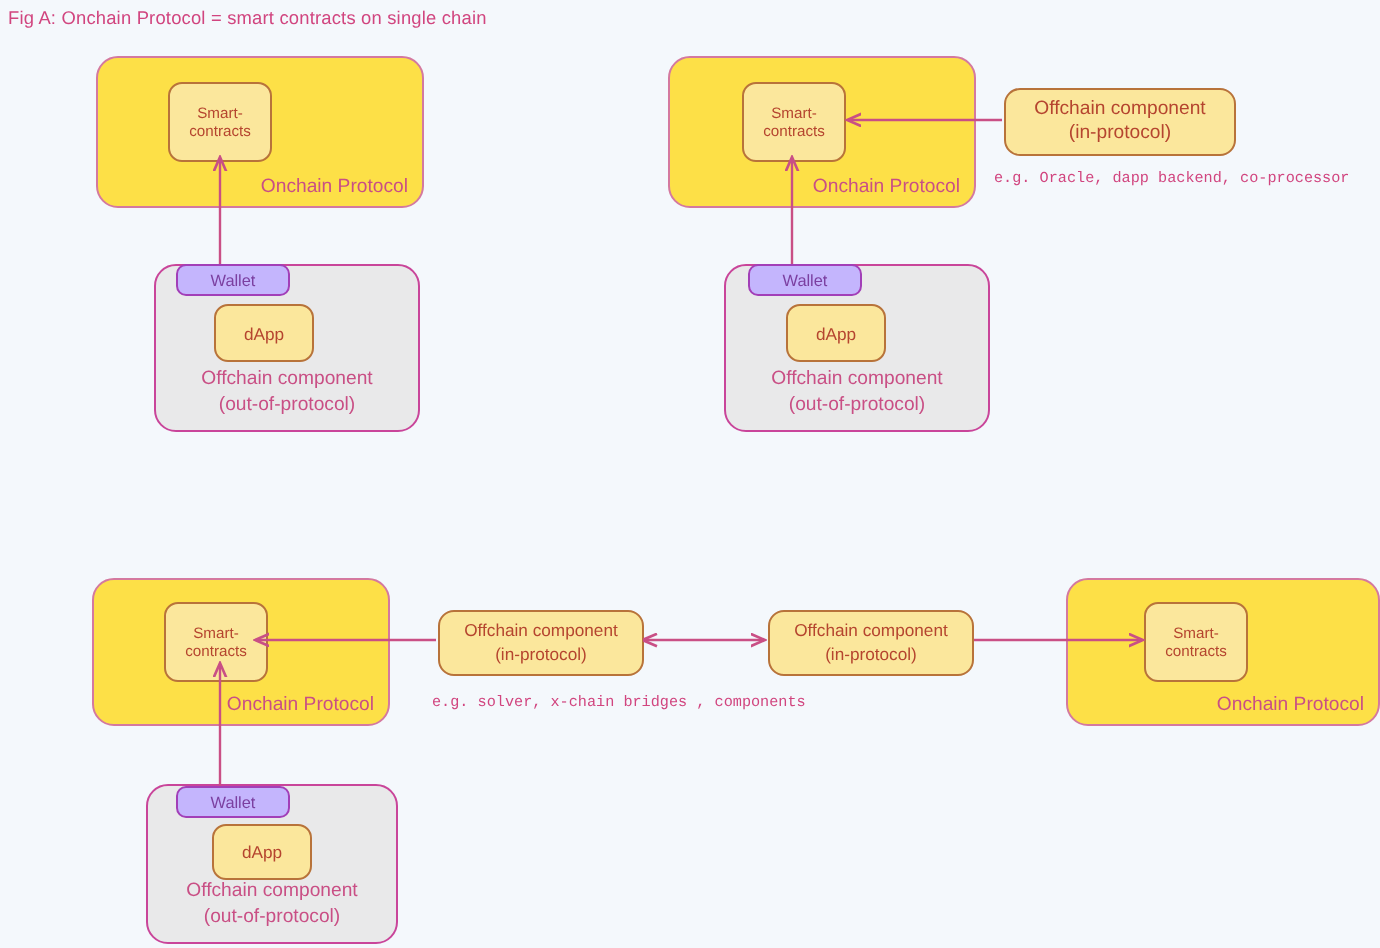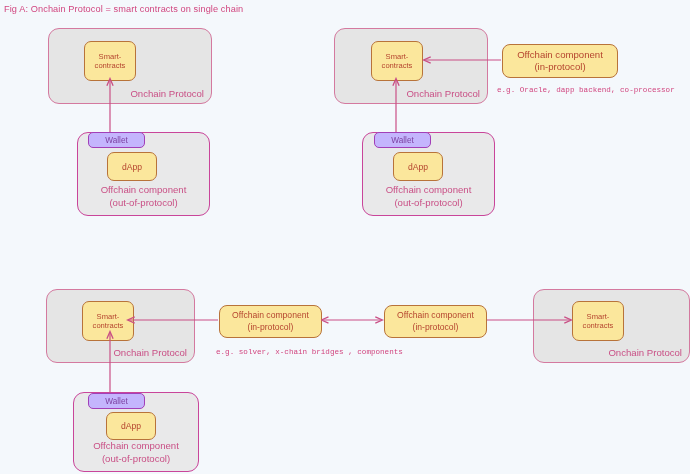--- a/index.html
+++ b/index.html
@@ -38,21 +38,21 @@
     font-size: 9.2px;
     color: #d1457f;
     white-space: nowrap;
     letter-spacing: 0.1px;
     z-index: 8;
   }
 
   
   .onchain-box {
     position: absolute;
-    background: #e5e5e5;
+    background: #fde047;
     border: 1.2px solid #d4799f;
     border-radius: 11px;
     z-index: 2;
   }
   .onchain-label {
     position: absolute;
     right: 7px;
     bottom: 4px;
     font-size: 9.6px;
     color: #c94f85;

